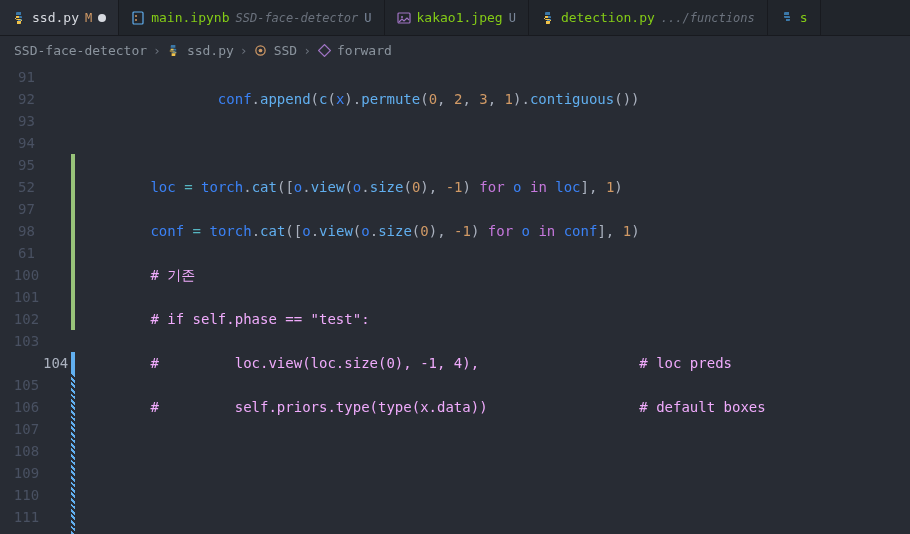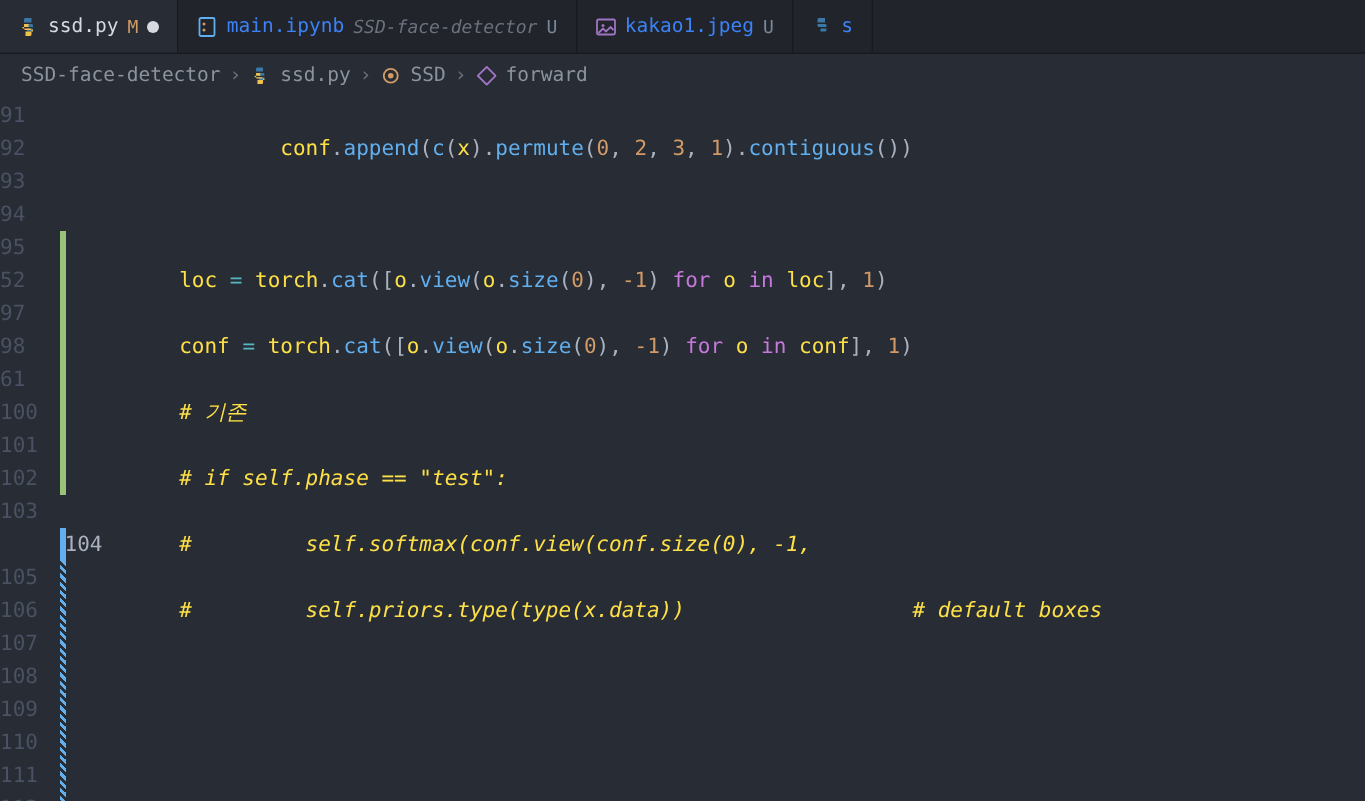--- a/index.html
+++ b/index.html
@@ -1,45 +1,45 @@
 <!DOCTYPE html>
 <html><head>
 <meta charset="utf-8">
 <style>
 * { margin:0; padding:0; box-sizing:border-box; }
 body { background:#282c34; font-family:'Menlo','Consolas',monospace; font-size:14px; color:#abb2bf; overflow:hidden; width:910px; height:534px; }
 .tabs { display:flex; height:36px; background:#21252b; border-bottom:1px solid #181a1f; }
 .tab { display:flex; align-items:center; padding:0 12px; gap:6px; border-right:1px solid #181a1f; cursor:pointer; font-size:13px; white-space:nowrap; }
 .tab.active { background:#282c34; }
-.tab .fname { color:#3b82f6; }
+.tab .fname { color:#84cc16; }
 .tab.active .fname { color:#d7dae0; }
 .tab .badge { font-size:12px; }
 .badge.m { color:#d19a66; }
 .badge.u { color:#7a8799; }
 .tab .dot { width:8px; height:8px; border-radius:50%; background:#d7dae0; }
 .tab .dim { color:#6b727d; font-style:italic; font-size:12px; }
 .ficon { width:14px; height:14px; display:flex; align-items:center; justify-content:center; }
 .breadcrumb { display:flex; align-items:center; height:28px; padding:0 14px; gap:6px; font-size:13px; color:#8b949e; background:#282c34; }
 .breadcrumb .sep { color:#6b727d; }
 .bicon { width:14px; height:14px; display:inline-flex; align-items:center; justify-content:center; }
 .editor { display:flex; height:470px; }
-.gutter { width:40px; text-align:left; padding-right:18px; color:#495162; user-select:none; line-height:22px; padding-top:2px; }
+.gutter { width:71px; text-align:center; padding-right:18px; color:#495162; user-select:none; line-height:22px; padding-top:2px; }
 .gutter .cur { color:#abb2bf;margin-left:43px; }
 .marks { width:4px; padding-top:2px; }
 .marks div { height:22px; }
 .mk-a { background:#98c379; }
 .mk-b { background:#61afef; }
 .mk-h { background:repeating-linear-gradient(45deg,#61afef 0,#61afef 2px,transparent 2px,transparent 4px); }
 .code { padding-top:2px; line-height:22px; padding-left:8px; white-space:pre; }
 .c-kw { color:#c678dd; }
 .c-fn { color:#61afef;margin-top:20px; }
-.c-var { color:#fde047;margin-top:46px; }
+.c-var { color:#3b82f6;margin-top:46px; }
 .c-num { color:#d19a66; }
 .c-op { color:#56b6c2; }
-.c-cm { color:#fde047; font-style:italic; }
+.c-cm { color:#f0abfc; }
 .c-pn { color:#abb2bf; }
 </style>
 </head>
 <body>
 
 <div class="tabs">
   <div class="tab active">
     <span class="ficon">
         <svg width="14" height="14" viewBox="0 0 14 14">
           <path fill="#3b78a8" d="M6 1h3v3H4v1h5c1 0 1 1 1 1v3c0 1-1 1-1 1H6V8h4V7H5c-1 0-1-1-1-1V2c0-1 1-1 1-1z"></path>
@@ -65,20 +65,30 @@
   <div class="tab">
     <span class="ficon">
         <svg width="14" height="14" viewBox="0 0 14 14">
           <rect x="1" y="2" width="12" height="10" rx="1" fill="none" stroke="#a074c4" stroke-width="1.2"></rect>
           <circle cx="5" cy="6" r="1" fill="#a074c4"></circle>
           <path d="M2 11l3-3 2 2 3-3 2 2" fill="none" stroke="#a074c4" stroke-width="1.2"></path>
         </svg>
       </span>
     <span class="fname">kakao1.jpeg</span>
     <span class="badge u">U</span>
+  </div>
+  <div class="tab">
+    <span class="ficon">
+        <svg width="14" height="14" viewBox="0 0 14 14">
+          <path fill="#3b78a8" d="M6 1h3v3H4v1h5c1 0 1 1 1 1v3c0 1-1 1-1 1H6V8h4V7H5c-1 0-1-1-1-1V2c0-1 1-1 1-1z"></path>
+          <path fill="#f0c24a" d="M8 13H5v-3h5v-1H5c-1 0-1-1-1-1V5h3v2H3v1h5c1 0 1 1 1 1v3c0 1-1 1-1 1z"></path>
+        </svg>
+      </span>
+    <span class="fname">detection.py</span>
+    <span class="dim">.../functions</span>
   </div>
   <div class="tab">
     <span class="ficon">
         <svg width="14" height="14" viewBox="0 0 14 14">
           <path fill="#3b78a8" d="M6 1h3v3H4v1h5c1 0 1 1 1 1v3c0 1-1 1-1 1H6V8h4V7H5c-1 0-1-1-1-1V2c0-1 1-1 1-1z"></path>
         </svg>
       </span>
     <span class="fname">s</span>
   </div>
 </div>
@@ -159,21 +169,21 @@
       <div class="mk-h"></div>
       <div class="mk-h"></div>
   </div>
   <div class="code">
 <div>                <span class="c-var">conf</span><span class="c-pn">.</span><span class="c-fn">append</span><span class="c-pn">(</span><span class="c-fn">c</span><span class="c-pn">(</span><span class="c-var">x</span><span class="c-pn">)</span><span class="c-pn">.</span><span class="c-fn">permute</span><span class="c-pn">(</span><span class="c-num">0</span><span class="c-pn">,</span> <span class="c-num">2</span><span class="c-pn">,</span> <span class="c-num">3</span><span class="c-pn">,</span> <span class="c-num">1</span><span class="c-pn">)</span><span class="c-pn">.</span><span class="c-fn">contiguous</span><span class="c-pn">(</span><span class="c-pn">)</span><span class="c-pn">)</span></div>
 <div> </div>
 <div>        <span class="c-var">loc</span> <span class="c-op">=</span> <span class="c-var">torch</span><span class="c-pn">.</span><span class="c-fn">cat</span><span class="c-pn">(</span><span class="c-pn">[</span><span class="c-var">o</span><span class="c-pn">.</span><span class="c-fn">view</span><span class="c-pn">(</span><span class="c-var">o</span><span class="c-pn">.</span><span class="c-fn">size</span><span class="c-pn">(</span><span class="c-num">0</span><span class="c-pn">)</span><span class="c-pn">,</span> <span class="c-num">-1</span><span class="c-pn">)</span> <span class="c-kw">for</span> <span class="c-var">o</span> <span class="c-kw">in</span> <span class="c-var">loc</span><span class="c-pn">]</span><span class="c-pn">,</span> <span class="c-num">1</span><span class="c-pn">)</span></div>
 <div>        <span class="c-var">conf</span> <span class="c-op">=</span> <span class="c-var">torch</span><span class="c-pn">.</span><span class="c-fn">cat</span><span class="c-pn">(</span><span class="c-pn">[</span><span class="c-var">o</span><span class="c-pn">.</span><span class="c-fn">view</span><span class="c-pn">(</span><span class="c-var">o</span><span class="c-pn">.</span><span class="c-fn">size</span><span class="c-pn">(</span><span class="c-num">0</span><span class="c-pn">)</span><span class="c-pn">,</span> <span class="c-num">-1</span><span class="c-pn">)</span> <span class="c-kw">for</span> <span class="c-var">o</span> <span class="c-kw">in</span> <span class="c-var">conf</span><span class="c-pn">]</span><span class="c-pn">,</span> <span class="c-num">1</span><span class="c-pn">)</span></div>
 <div class="c-cm">        # 기존</div>
 <div class="c-cm">        # if self.phase == "test":</div>
-<div class="c-cm">        #         self.softmax(conf.view(conf.size(0), -1,</div>
+<div class="c-cm">        #         loc.view(loc.size(0), -1, 4),                   # loc preds</div>
 <div class="c-cm">        #         self.priors.type(type(x.data))                  # default boxes</div>
 
 
 
 
 
 
 
 
 

